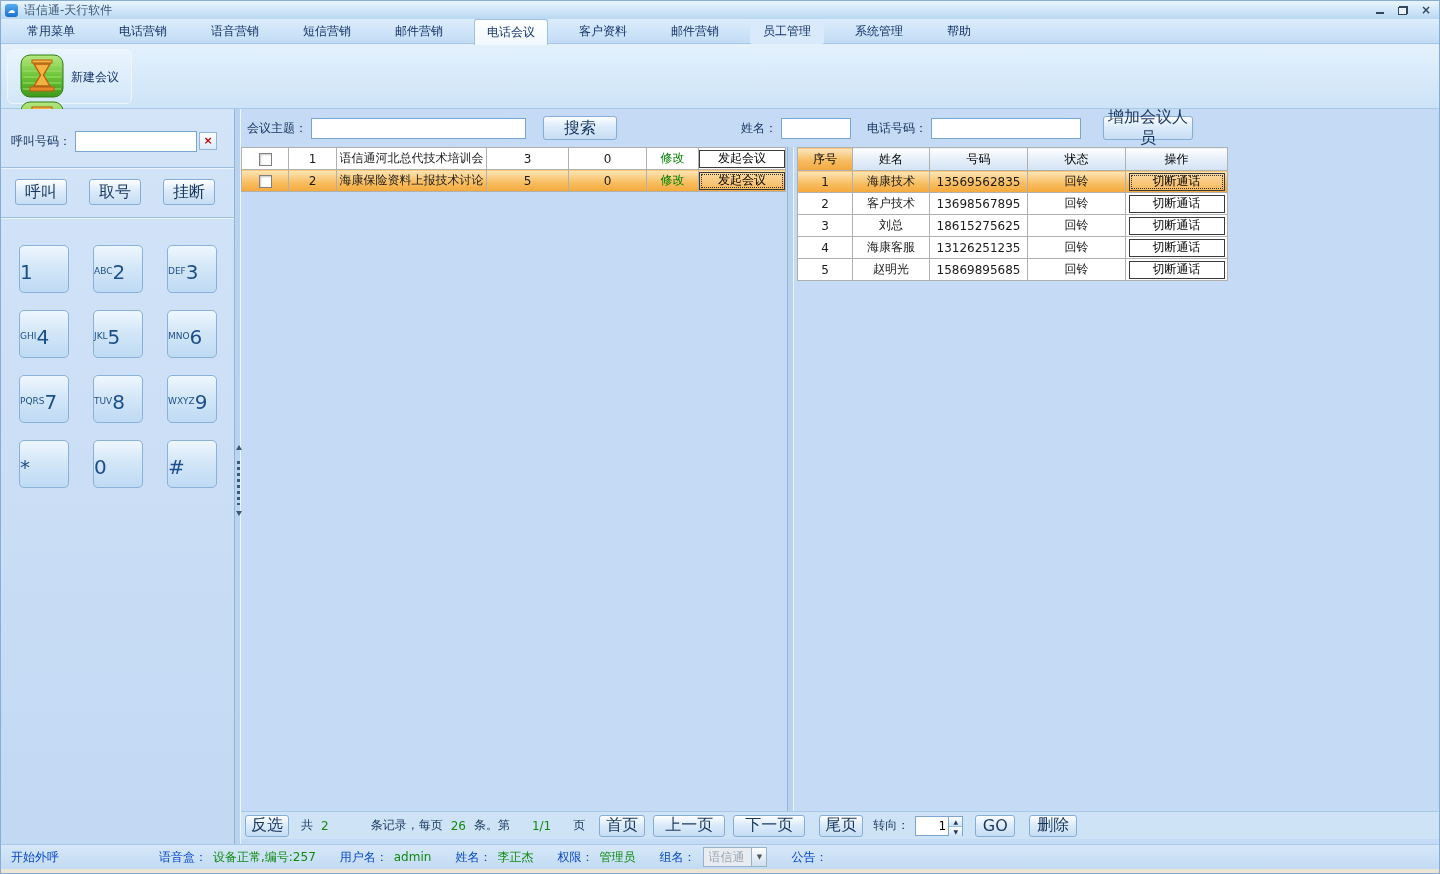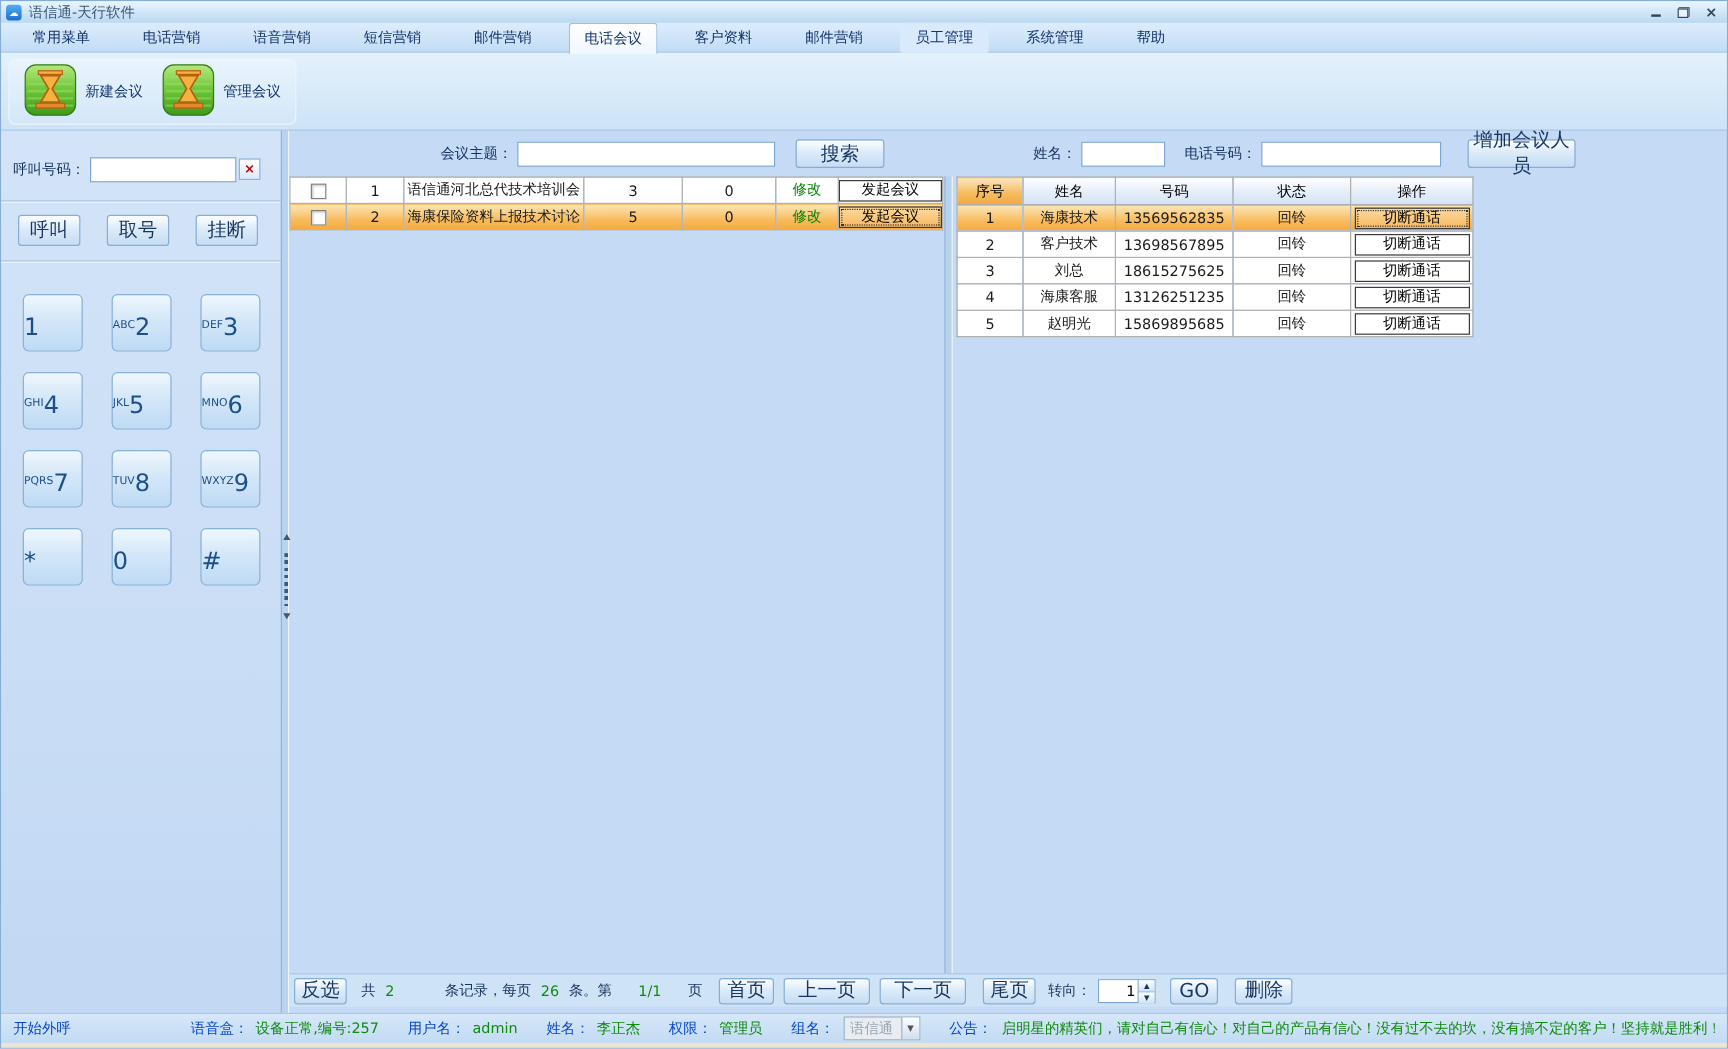--- a/index.html
+++ b/index.html
@@ -25,38 +25,38 @@
   .menubar { height:25px; flex:0 0 25px; display:flex; align-items:center; padding:0 4px;
     background:linear-gradient(180deg,#dcedfc,#c2dcf5); border-bottom:1px solid #a6c6e6; }
   .mi { padding:4px 13px; margin:0 9px; color:#13336b; white-space:nowrap; cursor:default; }
   .mi.active { background:linear-gradient(180deg,#ffffff,#f0f7fd); border:1px solid #9fc0e0; border-bottom:none;
     border-radius:3px 3px 0 0; padding:4px 12px; position:relative; top:1px; }
   .mi.hl { background:#d9eafc; border-radius:2px; }
 
   
   .toolbar { height:65px; flex:0 0 65px; background:linear-gradient(180deg,#e3f1fc,#cde3f7);
     border-bottom:1px solid #aac9e8; padding:5px 0 5px 6px; }
-  .tool-group { display:inline-flex; align-items:center; gap:16px; height:55px; padding:4px 12px;
-    border:1px solid #eef6fd; border-radius:6px; background:linear-gradient(180deg,#e9f4fd,#d3e7f9); }
+  .tool-group { display:inline-flex; align-items:flex-start; height:55px; padding:4px 12px;
+    border:1px solid #eef6fd; border-radius:6px; background:linear-gradient(180deg,#e9f4fd,#d3e7f9);flex-direction:column; }
   .tool-btn { display:flex; align-items:center; gap:7px; cursor:default; }
   .tool-label { color:#13336b; }
 
   
   .main { flex:1; display:flex; min-height:0; }
   .left-panel { width:233px; flex:0 0 233px; background:linear-gradient(180deg,#d3e4f8,#c2d8f3); padding-top:20px; }
   .splitter { width:7px; flex:0 0 7px; background:#b9d3ef; border-left:1px solid #8fb6da; border-right:1px solid #eef6fd; position:relative; }
   .split-dots { position:absolute; left:2px; top:352px; width:3px; height:44px;
     background:repeating-linear-gradient(180deg,#3a5a7a 0 3px,transparent 3px 6px); }
   .split-arrow-up { position:absolute; left:1px; top:336px; width:0; height:0;
     border-left:3px solid transparent; border-right:3px solid transparent; border-bottom:5px solid #3a5a7a; }
   .split-arrow-down { position:absolute; left:1px; top:402px; width:0; height:0;
     border-left:3px solid transparent; border-right:3px solid transparent; border-top:5px solid #3a5a7a; }
 
   .content { flex:1; display:flex; flex-direction:column; min-width:0; }
-  .content-top { height:38px; flex:0 0 38px; display:flex; align-items:center; padding:0 6px;justify-content:center; }
+  .content-top { height:38px; flex:0 0 38px; display:flex; align-items:center; padding:0 6px; }
   .content-body { flex:1; display:flex; min-height:0; }
   .middle-panel { width:546px; flex:0 0 546px; }
   .vdiv { width:7px; flex:0 0 7px; background:#b9d3ef; border-left:1px solid #8fb6da; border-right:1px solid #eef6fd; }
   .right-panel { flex:1; min-width:0; }
 
   
   .call-row { display:flex; align-items:center; margin:0 6px 14px 10px; height:24px; }
   .flabel { color:#12315e; white-space:nowrap; }
   .tinput { height:21px; border:1px solid #7aa5cf; background:#fff; padding:0 3px; font-size:12px; font-family:inherit; }
   .num-input { width:122px; margin-left:4px; }
@@ -427,17 +427,16 @@
     <span class="blue sb-gap">姓名：</span>
     <span class="sb-val sb-sm">李正杰</span>
     <span class="blue sb-gap">权限：</span>
     <span class="sb-val sb-sm">管理员</span>
     <span class="blue sb-gap">组名：</span>
     <span class="group-select">
       <span class="group-text">语信通</span>
       <span class="drop-btn">▼</span>
     </span>
     <span class="blue sb-gap">公告：</span>
-    <span class="notice">启明星的精英们，请对自己有信心！对自己的产品有信心！没有过不去的坎，没有搞不定的客户！坚持就是胜利！</span>
   </div>
   <div class="bottom-strip"></div>
 
 </div>
 
 </body></html>

